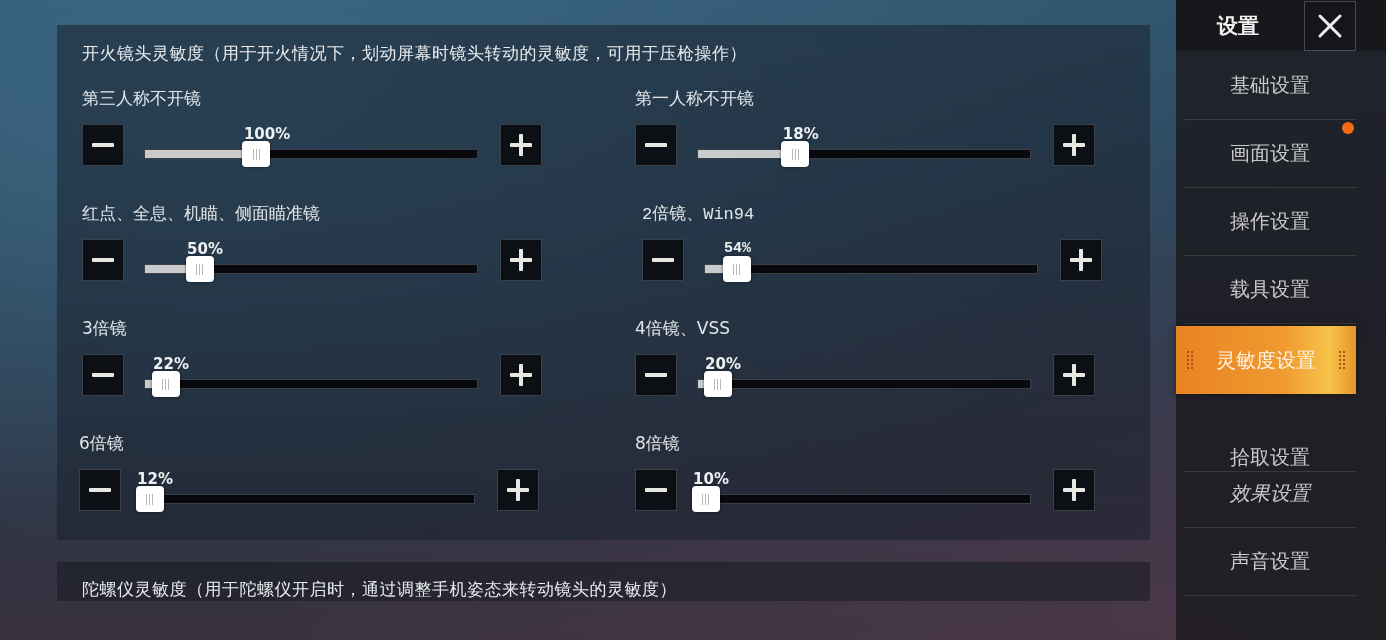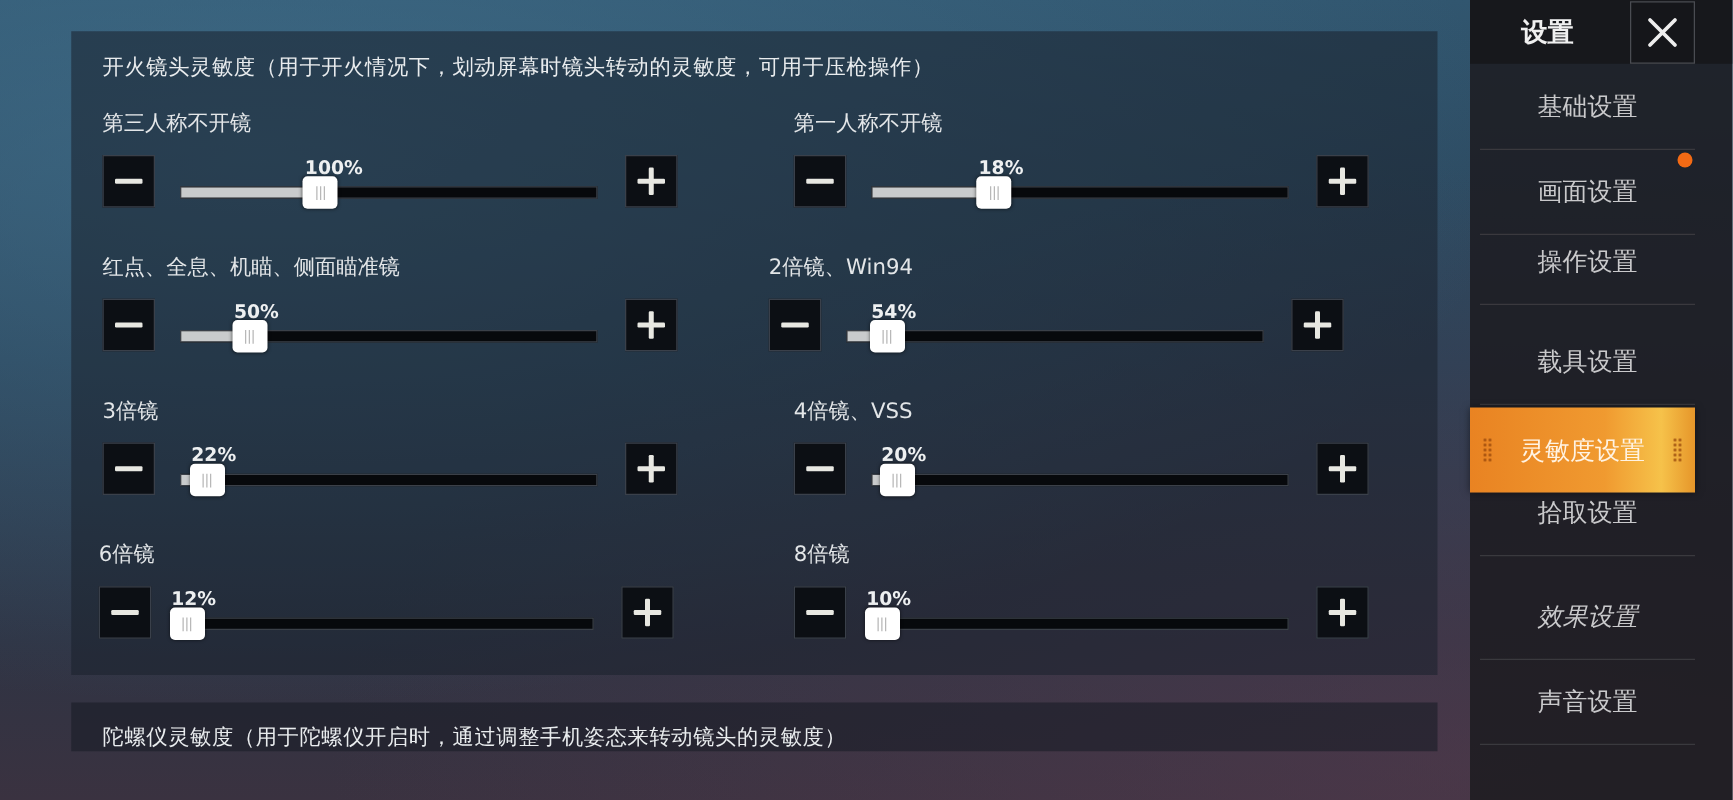--- a/index.html
+++ b/index.html
@@ -142,21 +142,21 @@
             <i></i>
             <i></i>
             <i></i>
           </div>
     </div>
     <div class="btn plus">
       <span class="bar-h"></span>
           <span class="bar-v"></span>
     </div>
       </div>
-      <div class="row" style="left: 558px; top: 177px;">
+      <div class="row" style="left: 585px; top: 177px; font-family: Liberation Mono, monospace;">
     <div class="row-label">2倍镜、Win94</div>
     <div class="btn minus">
       <span class="bar-h"></span>
     </div>
     <div class="val" style="left: 82.064px;">54%</div>
     <div class="track">
       <div class="track-fill" style="width: 9.6%;"></div>
       <div class="thumb" style="left: 9.6%;">
             <i></i>
             <i></i>
@@ -260,32 +260,32 @@
       </svg>
     </div>
   </div>
   <div id="sidebar-items">
       <div class="sb-item" style="top: 52px;">
         <span>基础设置</span>
       </div>
       <div class="sb-item" style="top: 120px;">
         <span>画面设置</span>
       </div>
-      <div class="sb-item" style="top: 176px; text-align: center;">
+      <div class="sb-item" style="top: 188px; text-align: center;">
         <span>操作设置</span>
       </div>
       <div class="sb-item" style="top: 256px;">
         <span>载具设置</span>
       </div>
       <div class="sb-item active" style="top: 326px;">
         <span>灵敏度设置</span>
         <span class="dots" style="left:10px"></span>
         <span class="dots" style="right:10px"></span>
       </div>
-      <div class="sb-item" style="top: 377px;">
+      <div class="sb-item" style="top: 404px; align-items: flex-end;">
         <span>拾取设置</span>
       </div>
       <div class="sb-item" style="top: 460px; font-style: italic;">
         <span>效果设置</span>
       </div>
       <div class="sb-item" style="top: 528px;">
         <span>声音设置</span>
       </div>
     </div>
   <div class="badge-dot"></div>

